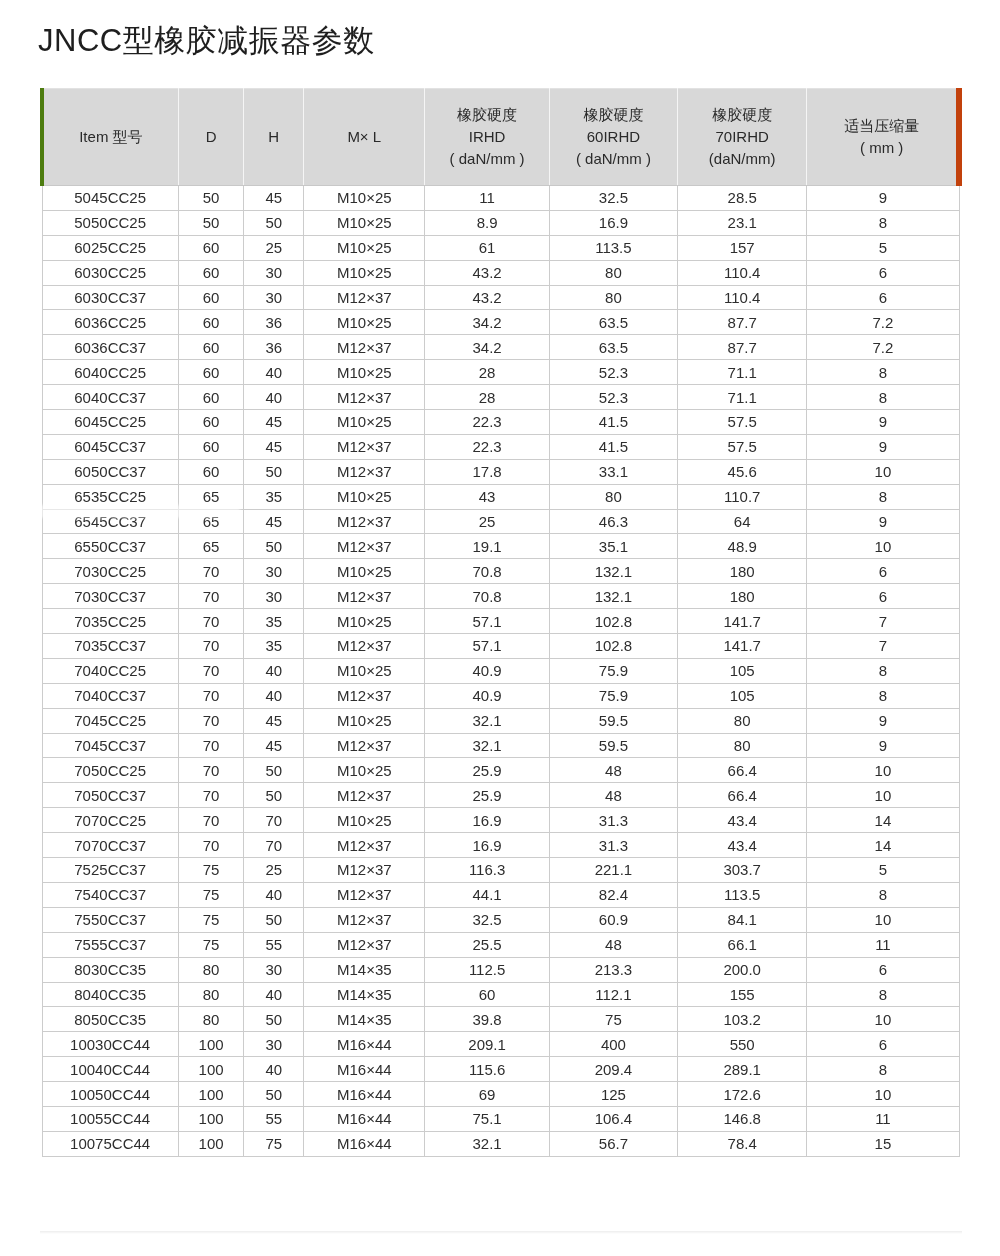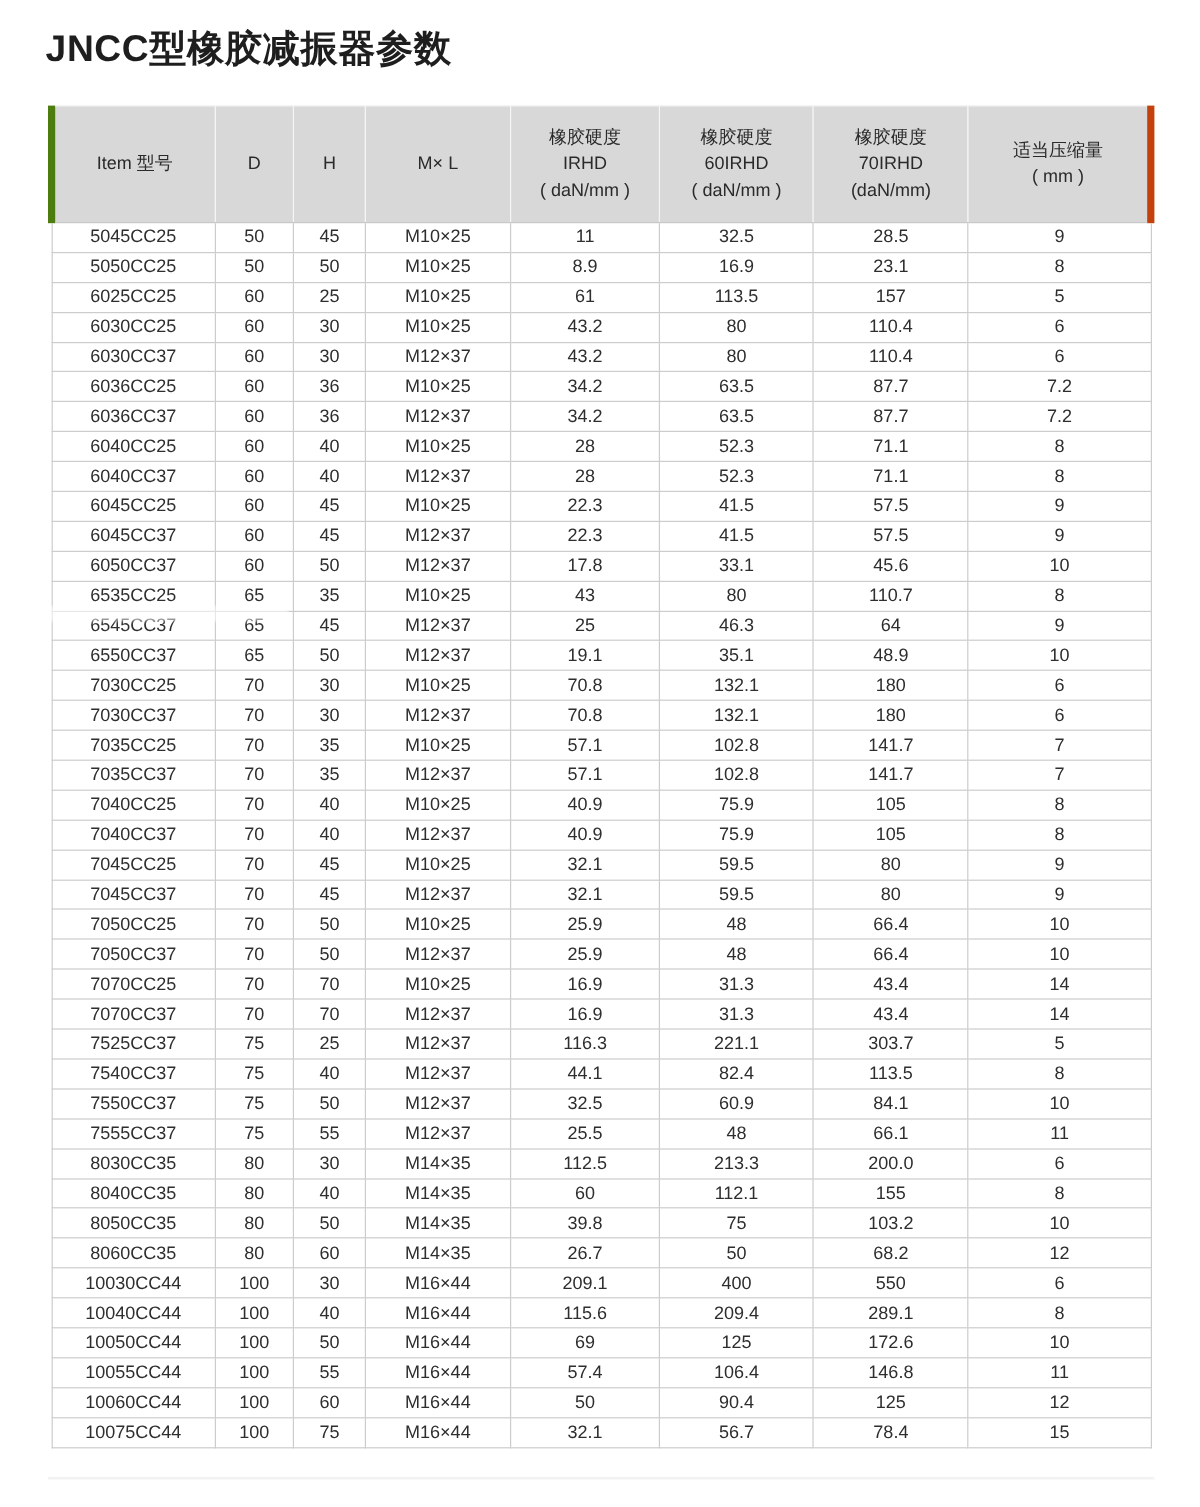--- a/index.html
+++ b/index.html
@@ -9,21 +9,21 @@
     background: #ffffff;
     font-family: "Liberation Sans", sans-serif;
     position: relative;
     overflow: hidden;
   }
   .page-title {
     position: absolute;
     left: 38px;
     top: 20px;
     font-size: 31px;
-    font-weight: bold;
+    font-weight: normal;
     color: #1e1e1e;
     letter-spacing: 0.5px;
     white-space: nowrap;
     text-align: center;
   }
   .table-wrap {
     position: absolute;
     left: 40px;
     top: 88px;
     width: 922px;
@@ -39,21 +39,21 @@
     font-size: 15px;
     font-weight: normal;
     color: #2a2a2a;
     text-align: center;
     vertical-align: middle;
     border-right: 1px solid #f5f5f5;
     border-bottom: 1px solid #c8c8c8;
     border-top: 1px solid #e2e2e2;
     padding: 4px 2px;
   }
-  table.param-table thead th:first-child { border-left: 6px solid #4d7c0f; }
+  table.param-table thead th:first-child { border-left: 4px solid #4d7c0f; }
   table.param-table thead th:last-child  { border-right: 6px solid #c2410c; }
   .th-line { line-height: 22px; }
   table.param-table tbody td {
     height: 24.9px;
     font-size: 15px;
     color: #2e2e2e;
     text-align: center;
     vertical-align: middle;
     border: 1px solid #cccccc;
     background: #ffffff;
@@ -470,30 +470,20 @@
           <td>8050CC35</td>
           <td>80</td>
           <td>50</td>
           <td>M14×35</td>
           <td>39.8</td>
           <td>75</td>
           <td>103.2</td>
           <td>10</td>
         </tr>
         <tr>
-          <td>8060CC35</td>
-          <td>80</td>
-          <td>60</td>
-          <td>M14×35</td>
-          <td>26.7</td>
-          <td>50</td>
-          <td>68.2</td>
-          <td>12</td>
-        </tr>
-        <tr>
           <td>10030CC44</td>
           <td>100</td>
           <td>30</td>
           <td>M16×44</td>
           <td>209.1</td>
           <td>400</td>
           <td>550</td>
           <td>6</td>
         </tr>
         <tr>
@@ -514,34 +504,24 @@
           <td>69</td>
           <td>125</td>
           <td>172.6</td>
           <td>10</td>
         </tr>
         <tr>
           <td>10055CC44</td>
           <td>100</td>
           <td>55</td>
           <td>M16×44</td>
-          <td>57.4</td>
+          <td>75.1</td>
           <td>106.4</td>
           <td>146.8</td>
           <td>11</td>
-        </tr>
-        <tr>
-          <td>10060CC44</td>
-          <td>100</td>
-          <td>60</td>
-          <td>M16×44</td>
-          <td>50</td>
-          <td>90.4</td>
-          <td>125</td>
-          <td>12</td>
         </tr>
         <tr>
           <td>10075CC44</td>
           <td>100</td>
           <td>75</td>
           <td>M16×44</td>
           <td>32.1</td>
           <td>56.7</td>
           <td>78.4</td>
           <td>15</td>

